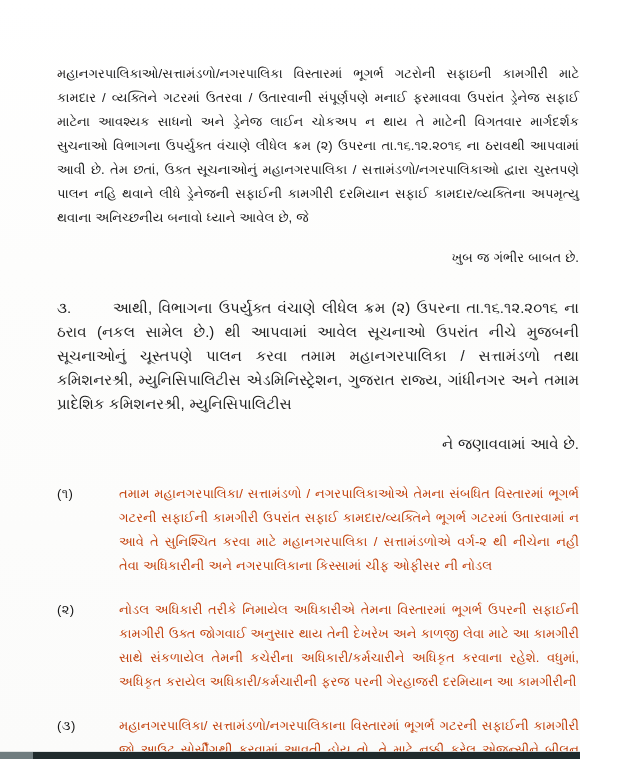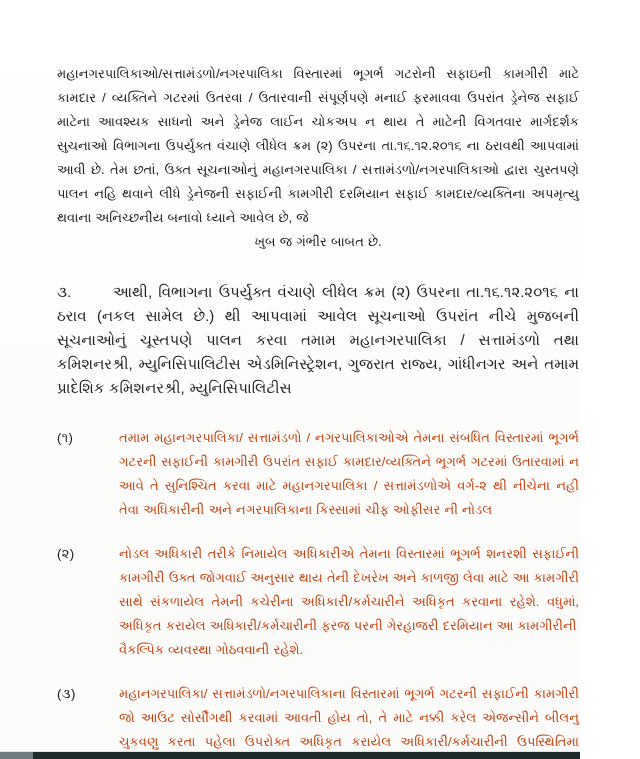--- a/index.html
+++ b/index.html
@@ -100,21 +100,22 @@
     color: #c2410c;
   }
   .subitem .content .last-line {
     display: block;
     text-align: left;
   }
 
   .para .last-line,
   .sec-three .last-line {
     display: block;
-    text-align: center;
+    text-align: right;
+    margin-top: 16px;
   }
 
   
   .scan-edge-light {
     position: absolute;
     left: 0;
     bottom: 0;
     width: 640px;
     height: 7px;
     background: #6f7c7f;
@@ -153,38 +154,38 @@
 
     <div class="para">
       <span>મહાનગરપાલિકાઓ/સત્તામંડળો/નગરપાલિકા વિસ્તારમાં ભૂગર્ભ ગટરોની સફાઇની કામગીરી માટે કામદાર / વ્યક્તિને ગટરમાં ઉતરવા / ઉતારવાની સંપૂર્ણપણે મનાઈ ફરમાવવા ઉપરાંત ડ્રેનેજ સફાઈ માટેના આવશ્યક સાધનો અને ડ્રેનેજ લાઈન ચોકઅપ ન થાય તે માટેની વિગતવાર માર્ગદર્શક સુચનાઓ વિભાગના ઉપર્યુક્ત વંચાણે લીધેલ ક્રમ (૨) ઉપરના તા.૧૬.૧૨.૨૦૧૬ ના ઠરાવથી આપવામાં આવી છે. તેમ છતાં,   ઉક્ત સૂચનાઓનું મહાનગરપાલિકા / સત્તામંડળો/નગરપાલિકાઓ દ્વારા ચુસ્તપણે પાલન નહિ થવાને લીધે ડ્રેનેજની સફાઈની કામગીરી દરમિયાન સફાઈ કામદાર/વ્યક્તિના અપમૃત્યુ થવાના અનિચ્છનીય બનાવો ધ્યાને આવેલ છે, જે</span>
       <span class="last-line">ખુબ જ ગંભીર બાબત છે.</span>
     </div>
 
     <div class="spacer-lg"></div>
 
     <div class="sec-three">
       <span class="lead-num">૩.</span><span class="lead-gap"></span><span>આથી, વિભાગના ઉપર્યુક્ત વંચાણે લીધેલ ક્રમ (૨) ઉપરના તા.૧૬.૧૨.૨૦૧૬ ના ઠરાવ (નકલ સામેલ છે.) થી આપવામાં આવેલ સૂચનાઓ ઉપરાંત નીચે મુજબની સૂચનાઓનું ચૂસ્તપણે પાલન કરવા તમામ મહાનગરપાલિકા / સત્તામંડળો તથા કમિશનરશ્રી, મ્યુનિસિપાલિટીસ એડમિનિસ્ટ્રેશન, ગુજરાત રાજ્ય, ગાંધીનગર અને તમામ પ્રાદેશિક કમિશનરશ્રી, મ્યુનિસિપાલિટીસ</span>
+      <span class="last-line">ને જણાવવામાં આવે છે.</span>
     </div>
 
     <div class="spacer-lg"></div>
 
     <div class="subitem">
       <span class="marker">(૧)</span>
       <span class="content">
         <span>તમામ મહાનગરપાલિકા/ સત્તામંડળો / નગરપાલિકાઓએ તેમના સંબધિત વિસ્તારમાં ભૂગર્ભ ગટરની સફાઈની કામગીરી ઉપરાંત સફાઈ કામદાર/વ્યક્તિને ભૂગર્ભ ગટરમાં ઉતારવામાં ન આવે તે સુનિશ્ચિત કરવા માટે મહાનગરપાલિકા / સત્તામંડળોએ વર્ગ-૨ થી નીચેના નહી તેવા અધિકારીની અને નગરપાલિકાના કિસ્સામાં ચીફ ઓફીસર ની નોડલ</span>
       </span>
     </div>
 
     <div class="spacer-md"></div>
 
     <div class="subitem">
       <span class="marker">(૨)</span>
       <span class="content">
-        <span>નોડલ અધિકારી તરીકે નિમાયેલ અધિકારીએ તેમના વિસ્તારમાં ભૂગર્ભ શનરશી સફાઈની કામગીરી ઉક્ત જોગવાઈ અનુસાર થાય તેની દેખરેખ અને કાળજી લેવા માટે આ કામગીરી સાથે સંકળાયેલ તેમની કચેરીના અધિકારી/કર્મચારીને અધિકૃત કરવાના રહેશે. વધુમાં, અધિકૃત કરાયેલ અધિકારી/કર્મચારીની ફરજ પરની ગેરહાજરી દરમિયાન આ કામગીરીની</span>
-        <span class="last-line">વૈકલ્પિક વ્યવસ્થા ગોઠવવાની રહેશે.</span>
+        <span>નોડલ અધિકારી તરીકે નિમાયેલ અધિકારીએ તેમના વિસ્તારમાં ભૂગર્ભ ઉપરની સફાઈની કામગીરી ઉક્ત જોગવાઈ અનુસાર થાય તેની દેખરેખ અને કાળજી લેવા માટે આ કામગીરી સાથે સંકળાયેલ તેમની કચેરીના અધિકારી/કર્મચારીને અધિકૃત કરવાના રહેશે. વધુમાં, અધિકૃત કરાયેલ અધિકારી/કર્મચારીની ફરજ પરની ગેરહાજરી દરમિયાન આ કામગીરીની</span>
       </span>
     </div>
 
     <div class="spacer-md"></div>
 
     <div class="subitem">
       <span class="marker">(૩)</span>
       <span class="content">
         <span>મહાનગરપાલિકા/ સત્તામંડળો/નગરપાલિકાના વિસ્તારમાં ભૂગર્ભ ગટરની સફાઈની કામગીરી જો આઉટ સોર્સીંગથી કરવામાં આવતી હોય તો, તે માટે નક્કી કરેલ એજન્સીને બીલનુ ચુકવણુ કરતા પહેલા ઉપરોક્ત અધિકૃત કરાયેલ અધિકારી/કર્મચારીની ઉપસ્થિતિમા આવશ્યક સાવચેતીના પગલા લઇને નિયમોનુસાર ભૂગર્ભ ગટરની સફાઇની</span>
       </span>

